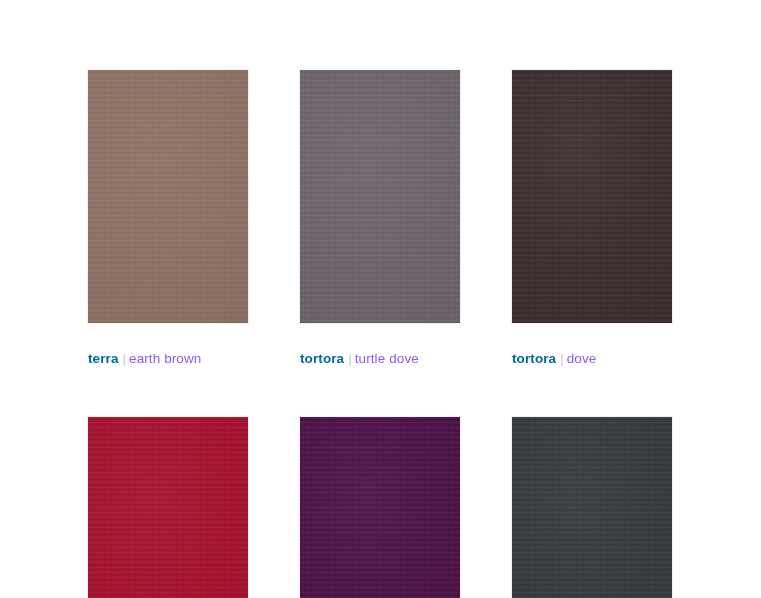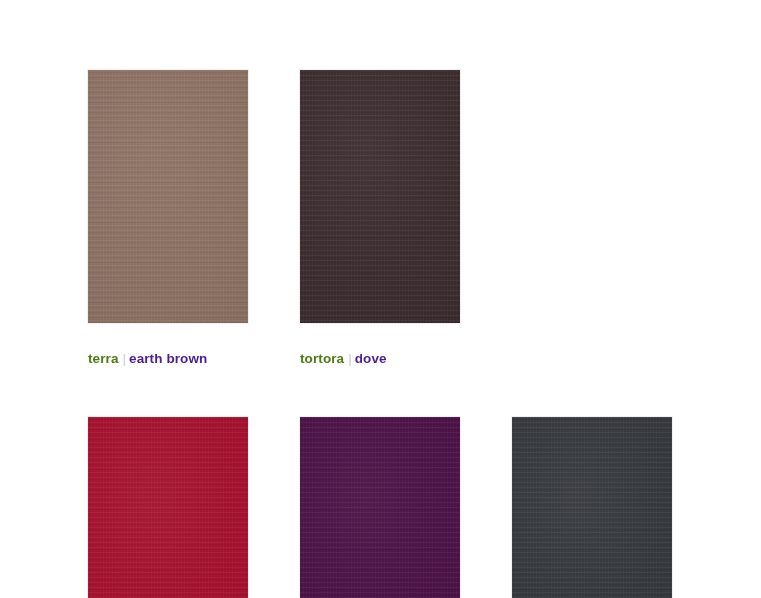--- a/index.html
+++ b/index.html
@@ -95,34 +95,34 @@
 
   
   .swatch-caption {
     margin-top: 28px;
     font-size: 13.5px;
     line-height: 16px;
     white-space: nowrap;
   }
 
   .caption-name {
-    color: #4d7c0f;
+    color: #0369a1;
     font-weight: bold;
     letter-spacing: 0.1px;
   }
 
   .caption-divider {
     color: #c9c9c9;
     font-weight: normal;
     padding: 0 3px 0 4px;
   }
 
   .caption-desc {
-    color: #4c1d95;
-    font-weight: bold;
+    color: #8b5cf6;
+    font-weight: normal;
     letter-spacing: 0.1px;
   }
 
   
   .swatch-row-bottom {
     margin-top: 50px;
   }
 </style>
 </head>
 <body>
@@ -133,20 +133,26 @@
 
     <div class="swatch-row swatch-row-top">
 
       <div class="swatch-cell">
         <div class="swatch-chip" style="background-color: rgb(140, 113, 98);"></div>
         <div class="swatch-caption">
           <span class="caption-name">terra</span><span class="caption-divider">|</span><span class="caption-desc">earth brown</span>
         </div>
       </div>
 
+      <div class="swatch-cell">
+        <div class="swatch-chip" style="background-color: rgb(108, 99, 106);"></div>
+        <div class="swatch-caption">
+          <span class="caption-name">tortora</span><span class="caption-divider">|</span><span class="caption-desc">turtle dove</span>
+        </div>
+      </div>
 
       <div class="swatch-cell">
         <div class="swatch-chip" style="background-color: rgb(58, 43, 45);"></div>
         <div class="swatch-caption">
           <span class="caption-name">tortora</span><span class="caption-divider">|</span><span class="caption-desc">dove</span>
         </div>
       </div>
 
     </div>
 

